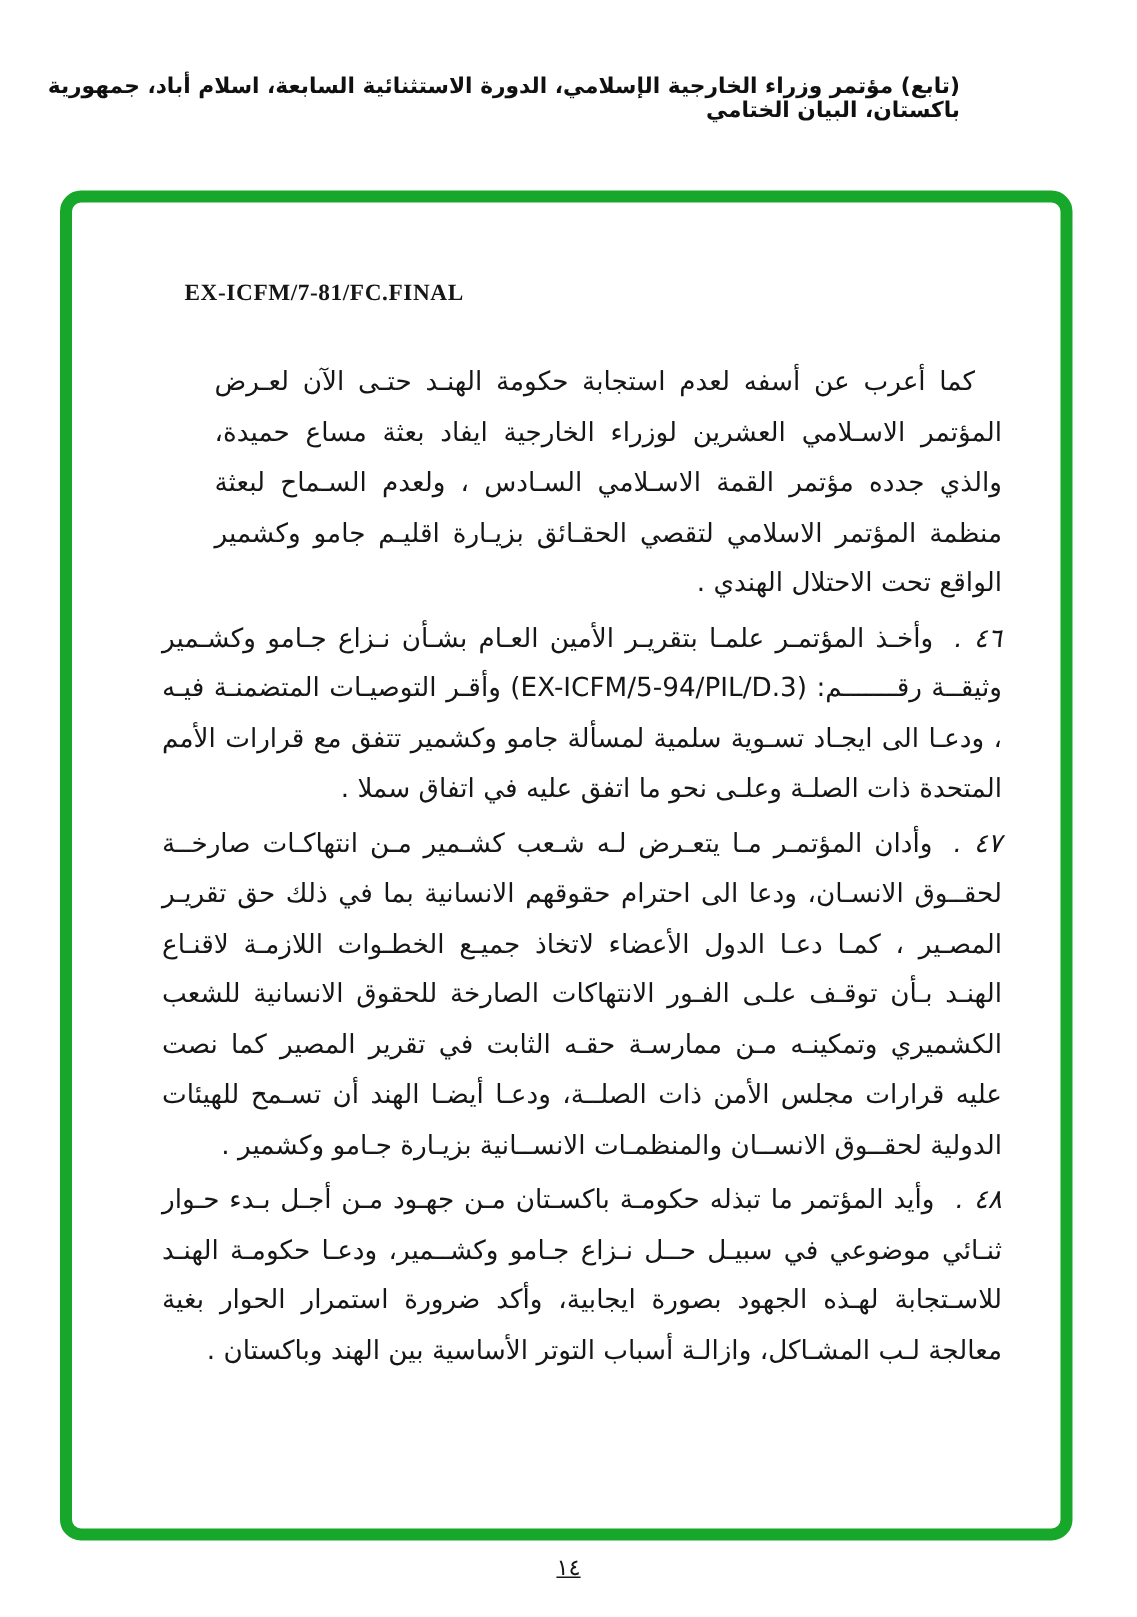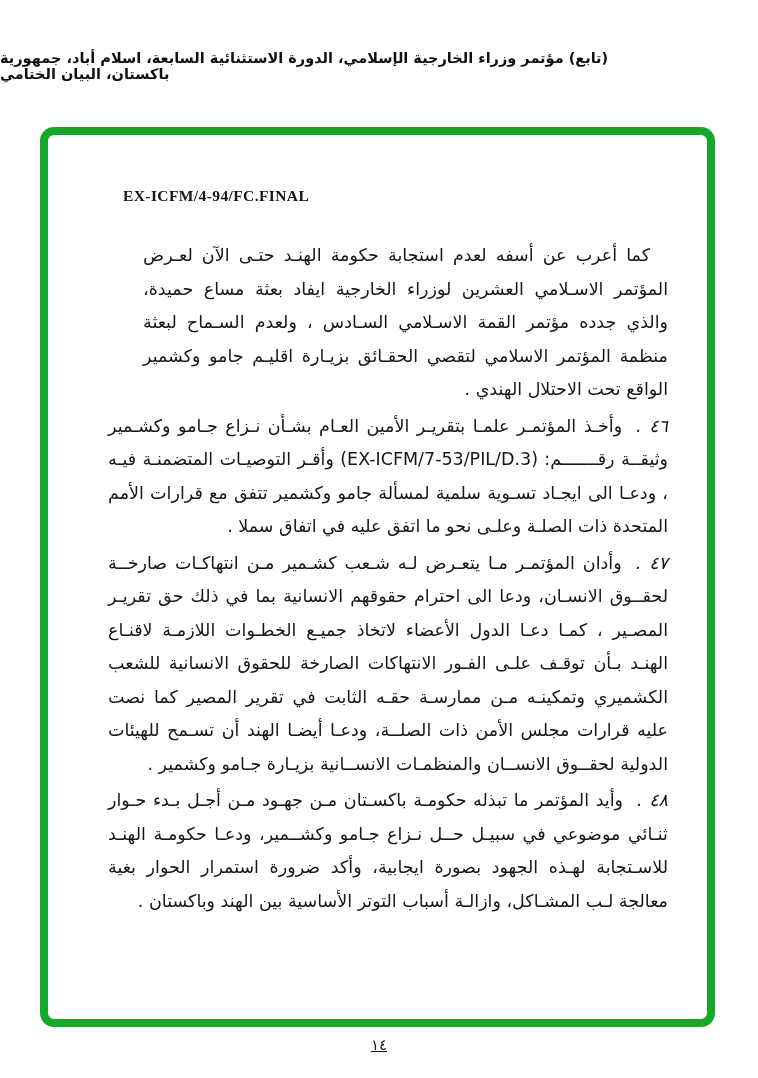--- a/index.html
+++ b/index.html
@@ -6,21 +6,21 @@
   body {
     width:758px; height:1078px;
     background:#ffffff;
     position:relative;
     font-family:"DejaVu Sans", sans-serif;
     color:#1a1a1a;
     overflow:hidden;
   }
   .page-header {
     position:absolute; top:50px; left:0; width:640px;
-    text-align:left; direction:rtl;
+    text-align:right; direction:rtl;
   }
   .page-header .title {
     font-size:14.5px; font-weight:bold; color:#101010;
     letter-spacing:0.2px;
   }
   .page-header .source {
     margin-top:12px; font-size:11px; font-weight:bold; color:#101010;
   }
   .green-box {
     position:absolute; left:40px; top:127px;
@@ -55,23 +55,23 @@
   }
 </style>
 </head>
 <body>
 
 <header class="page-header">
   <div class="title">(تابع) مؤتمر وزراء الخارجية الإسلامي، الدورة الاستثنائية السابعة، اسلام أباد، جمهورية باكستان، البيان الختامي</div>
 </header>
 
 <div class="green-box">
-  <div class="doc-ref">EX-ICFM/4-94/FC.FINAL</div>
+  <div class="doc-ref">EX-ICFM/7-81/FC.FINAL</div>
 
   <div class="body-text">
     <p class="first-indent"><span>كما أعرب عن أسفه لعدم استجابة حكومة الهنـد حتـى الآن لعـرض المؤتمر الاسـلامي العشرين لوزراء الخارجية ايفاد بعثة مساع حميدة، والذي جدده مؤتمر القمة الاسـلامي السـادس ، ولعدم السـماح لبعثة منظمة المؤتمر الاسلامي  لتقصي الحقـائق بزيـارة اقليـم جامو وكشمير الواقع تحت الاحتلال الهندي .</span></p>
-    <p><span class="pnum">٤٦ .</span><span>وأخـذ المؤتمـر علمـا بتقريـر الأمين العـام بشـأن نـزاع جـامو وكشـمير وثيقــة رقـــــــم: (EX-ICFM/7-53/PIL/D.3) وأقـر التوصيـات المتضمنـة فيـه ، ودعـا الى ايجـاد تسـوية سلمية لمسألة جامو وكشمير تتفق مع قرارات الأمم المتحدة ذات  الصلـة وعلـى نحو ما اتفق عليه في اتفاق سملا .</span></p>
+    <p><span class="pnum">٤٦ .</span><span>وأخـذ المؤتمـر علمـا بتقريـر الأمين العـام بشـأن نـزاع جـامو وكشـمير وثيقــة رقـــــــم: (EX-ICFM/5-94/PIL/D.3) وأقـر التوصيـات المتضمنـة فيـه ، ودعـا الى ايجـاد تسـوية سلمية لمسألة جامو وكشمير تتفق مع قرارات الأمم المتحدة ذات  الصلـة وعلـى نحو ما اتفق عليه في اتفاق سملا .</span></p>
     <p><span class="pnum">٤٧ .</span><span>وأدان المؤتمـر مـا يتعـرض لـه شـعب كشـمير مـن انتهاكـات صارخــة لحقــوق الانسـان، ودعا الى احترام حقوقهم الانسانية بما في ذلك حق تقريـر المصـير ، كمـا دعـا الدول الأعضاء  لاتخاذ جميـع الخطـوات اللازمـة لاقنـاع الهنـد بـأن توقـف علـى الفـور الانتهاكات الصارخة للحقوق الانسانية للشعب الكشميري  وتمكينـه مـن ممارسـة حقـه الثابت في تقرير المصير كما نصت عليه قرارات مجلس الأمن ذات الصلــة، ودعـا أيضـا الهند  أن تسـمح للهيئات الدولية لحقــوق الانســان والمنظمـات الانســانية بزيـارة جـامو وكشمير .</span></p>
     <p><span class="pnum">٤٨ .</span><span>وأيد المؤتمر ما تبذله حكومـة باكسـتان مـن جهـود مـن أجـل بـدء حـوار ثنـائي موضوعي في سبيـل حــل نـزاع جـامو وكشــمير، ودعـا حكومـة الهنـد للاسـتجابة لهـذه الجهود بصورة ايجابية، وأكد ضرورة استمرار الحوار بغية معالجة لـب المشـاكل، وازالـة أسباب التوتر الأساسية بين الهند وباكستان .</span></p>
   </div>
 </div>
 
 <div class="page-number">١٤</div>
 
 </body></html>

